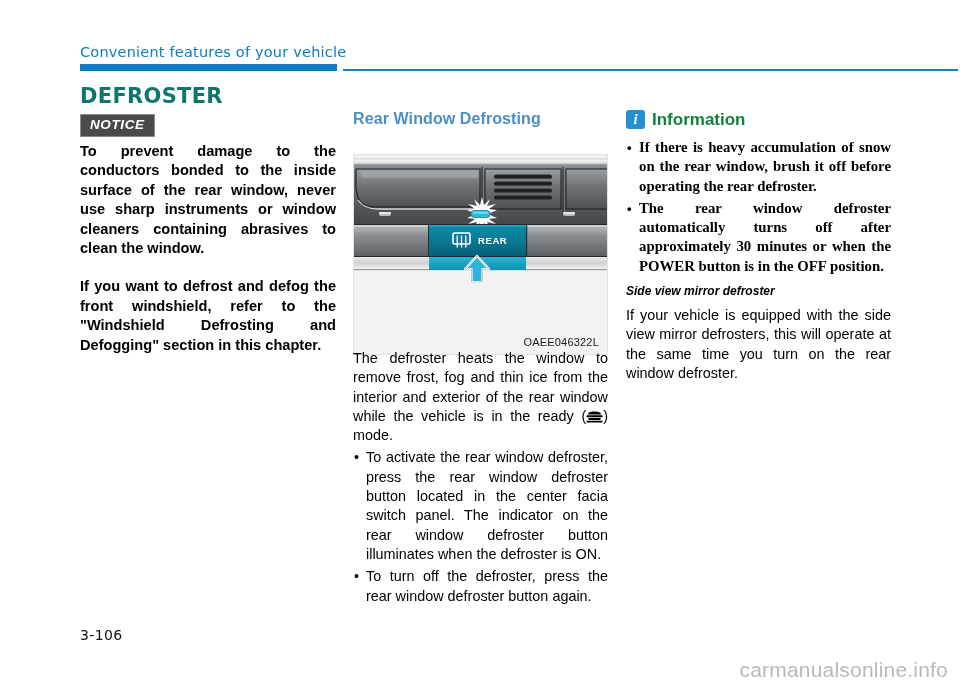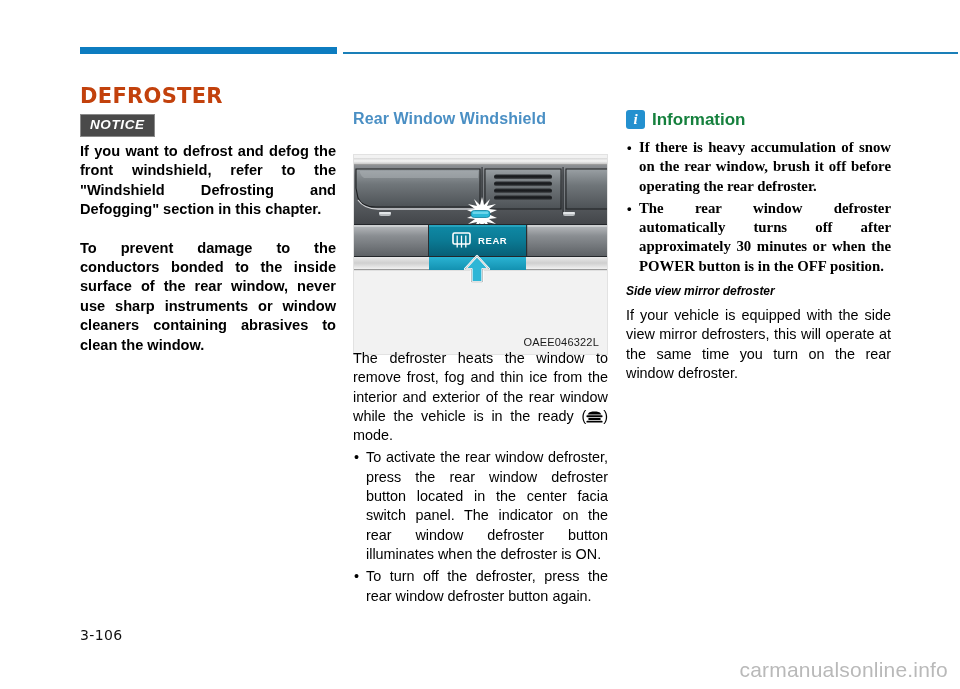--- a/index.html
+++ b/index.html
@@ -63,21 +63,21 @@
   #col-right { left: 626px; width: 265px; }
 
   
   #section-title {
     position: absolute;
     top: 84px;
     left: 0;
     font-family: "DejaVu Sans", sans-serif;
     font-weight: bold;
     font-size: 21px;
-    color: #c2410c;
+    color: #0f766e;
     letter-spacing: .3px;
     line-height: 24px;
     text-align: right;
   }
   #notice-badge {
     position: absolute;
     top: 114px;
     left: 0;
     background: #4a4a4a;
     color: #fff;
@@ -271,42 +271,43 @@
     font-family: "Liberation Sans", sans-serif;
     font-size: 21px;
     color: #b9b9b9;
     letter-spacing: .2px;
   }
 </style>
 </head>
 <body>
 
 <div id="header">
+  <div id="header-title">Convenient features of your vehicle</div>
   <div id="header-rules">
     <div id="header-rule-thick"></div>
     <div id="header-rule-thin"></div>
   </div>
 </div>
 
 <div class="col" id="col-left">
 
   <div id="section-title">DEFROSTER</div>
 
   <div id="notice-badge">NOTICE</div>
 
   <div id="notice-body">
+    <p class="notice-para">To prevent damage to the conductors bonded to the inside surface of the rear window, never use sharp instruments or window cleaners containing abrasives to clean the window.</p>
     <p class="notice-para">If you want to defrost and defog the front windshield, refer to the "Windshield Defrosting and Defogging" section in this chapter.</p>
-    <p class="notice-para">To prevent damage to the conductors bonded to the inside surface of the rear window, never use sharp instruments or window cleaners containing abrasives to clean the window.</p>
   </div>
 
 </div>
 
 <div class="col" id="col-mid">
 
-  <div id="rear-heading">Rear Window Windshield</div>
+  <div id="rear-heading">Rear Window Defrosting</div>
 
   <div id="figure">
 
     <svg id="panel-art" viewBox="0 0 258 130" preserveAspectRatio="none">
       <defs>
         <linearGradient id="gTopBar" x1="0" y1="0" x2="0" y2="1">
           <stop offset="0" stop-color="#d8d8d8"></stop>
           <stop offset="0.5" stop-color="#f4f4f4"></stop>
           <stop offset="1" stop-color="#c9c9c9"></stop>
         </linearGradient>

